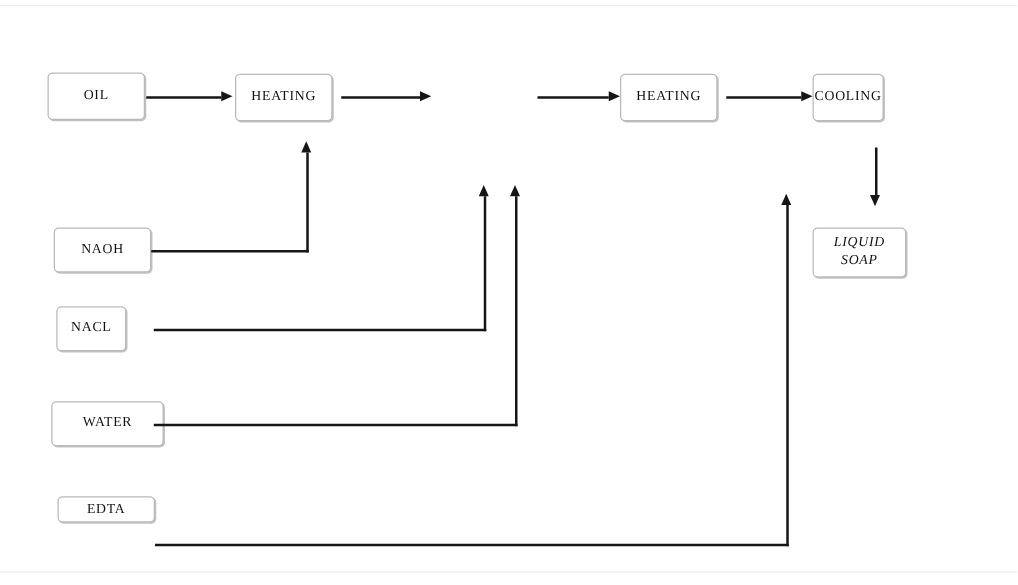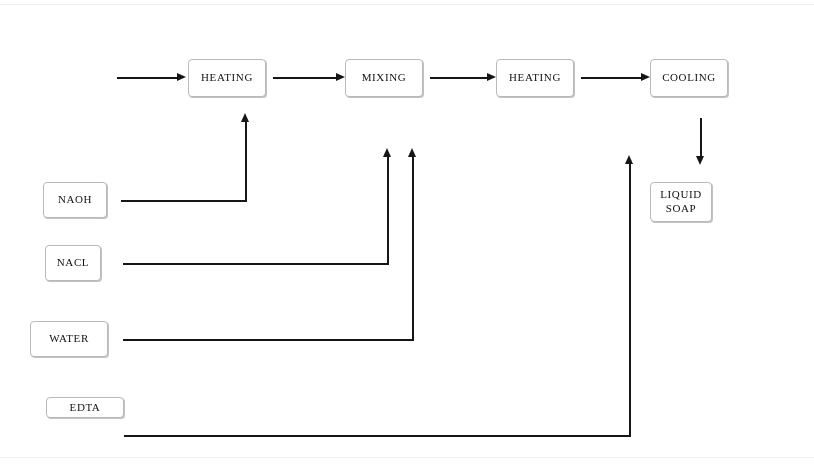--- a/index.html
+++ b/index.html
@@ -81,37 +81,37 @@
   }
 </style>
 </head>
 <body>
 
 <div id="canvas">
 
   <div class="page-rule top"></div>
   <div class="page-rule bottom"></div>
 
+  <div class="node" style="left:38px;  top:58px;  width:78px; height:38px;">OIL</div>
 
   <div class="node" style="left:188px; top:59px;  width:78px; height:38px;">HEATING</div>
 
-  <div class="node" style="left:345px; top:59px;  width:78px; height:38px;">MIXING</div>
 
   <div class="node" style="left:496px; top:59px;  width:78px; height:38px;">HEATING</div>
 
-  <div class="node" style="left:650px; top:59px;  width:78px; height:38px;">COOLING</div>
+  <div class="node" style="left:650px; top:59px;  width:57px; height:38px;">COOLING</div>
 
-  <div class="node" style="left:650px; top:182px; width:62px; height:40px;">LIQUID
+  <div class="node" style="left:650px; top:182px; width:75px; height:40px;font-style:italic;">LIQUID
 SOAP</div>
 
-  <div class="node" style="left:43px;  top:182px; width:64px; height:36px;">NAOH</div>
+  <div class="node" style="left:43px;  top:182px; width:78px; height:36px;">NAOH</div>
 
   <div class="node" style="left:45px;  top:245px; width:56px; height:36px;">NACL</div>
 
-  <div class="node" style="left:30px;  top:321px; width:78px; height:36px;">WATER</div>
+  <div class="node" style="left:41px;  top:321px; width:90px; height:36px;">WATER</div>
 
   <div class="node" style="left:46px;  top:397px; width:78px; height:21px;">EDTA</div>
 
   <div class="hline" style="left:117px; top:77px; width:60px;"></div>
   <div class="arrow-head right" style="left:177px; top:73px;"></div>
 
   <div class="hline" style="left:273px; top:77px; width:63px;"></div>
   <div class="arrow-head right" style="left:336px; top:73px;"></div>
 
   <div class="hline" style="left:430px; top:77px; width:57px;"></div>

